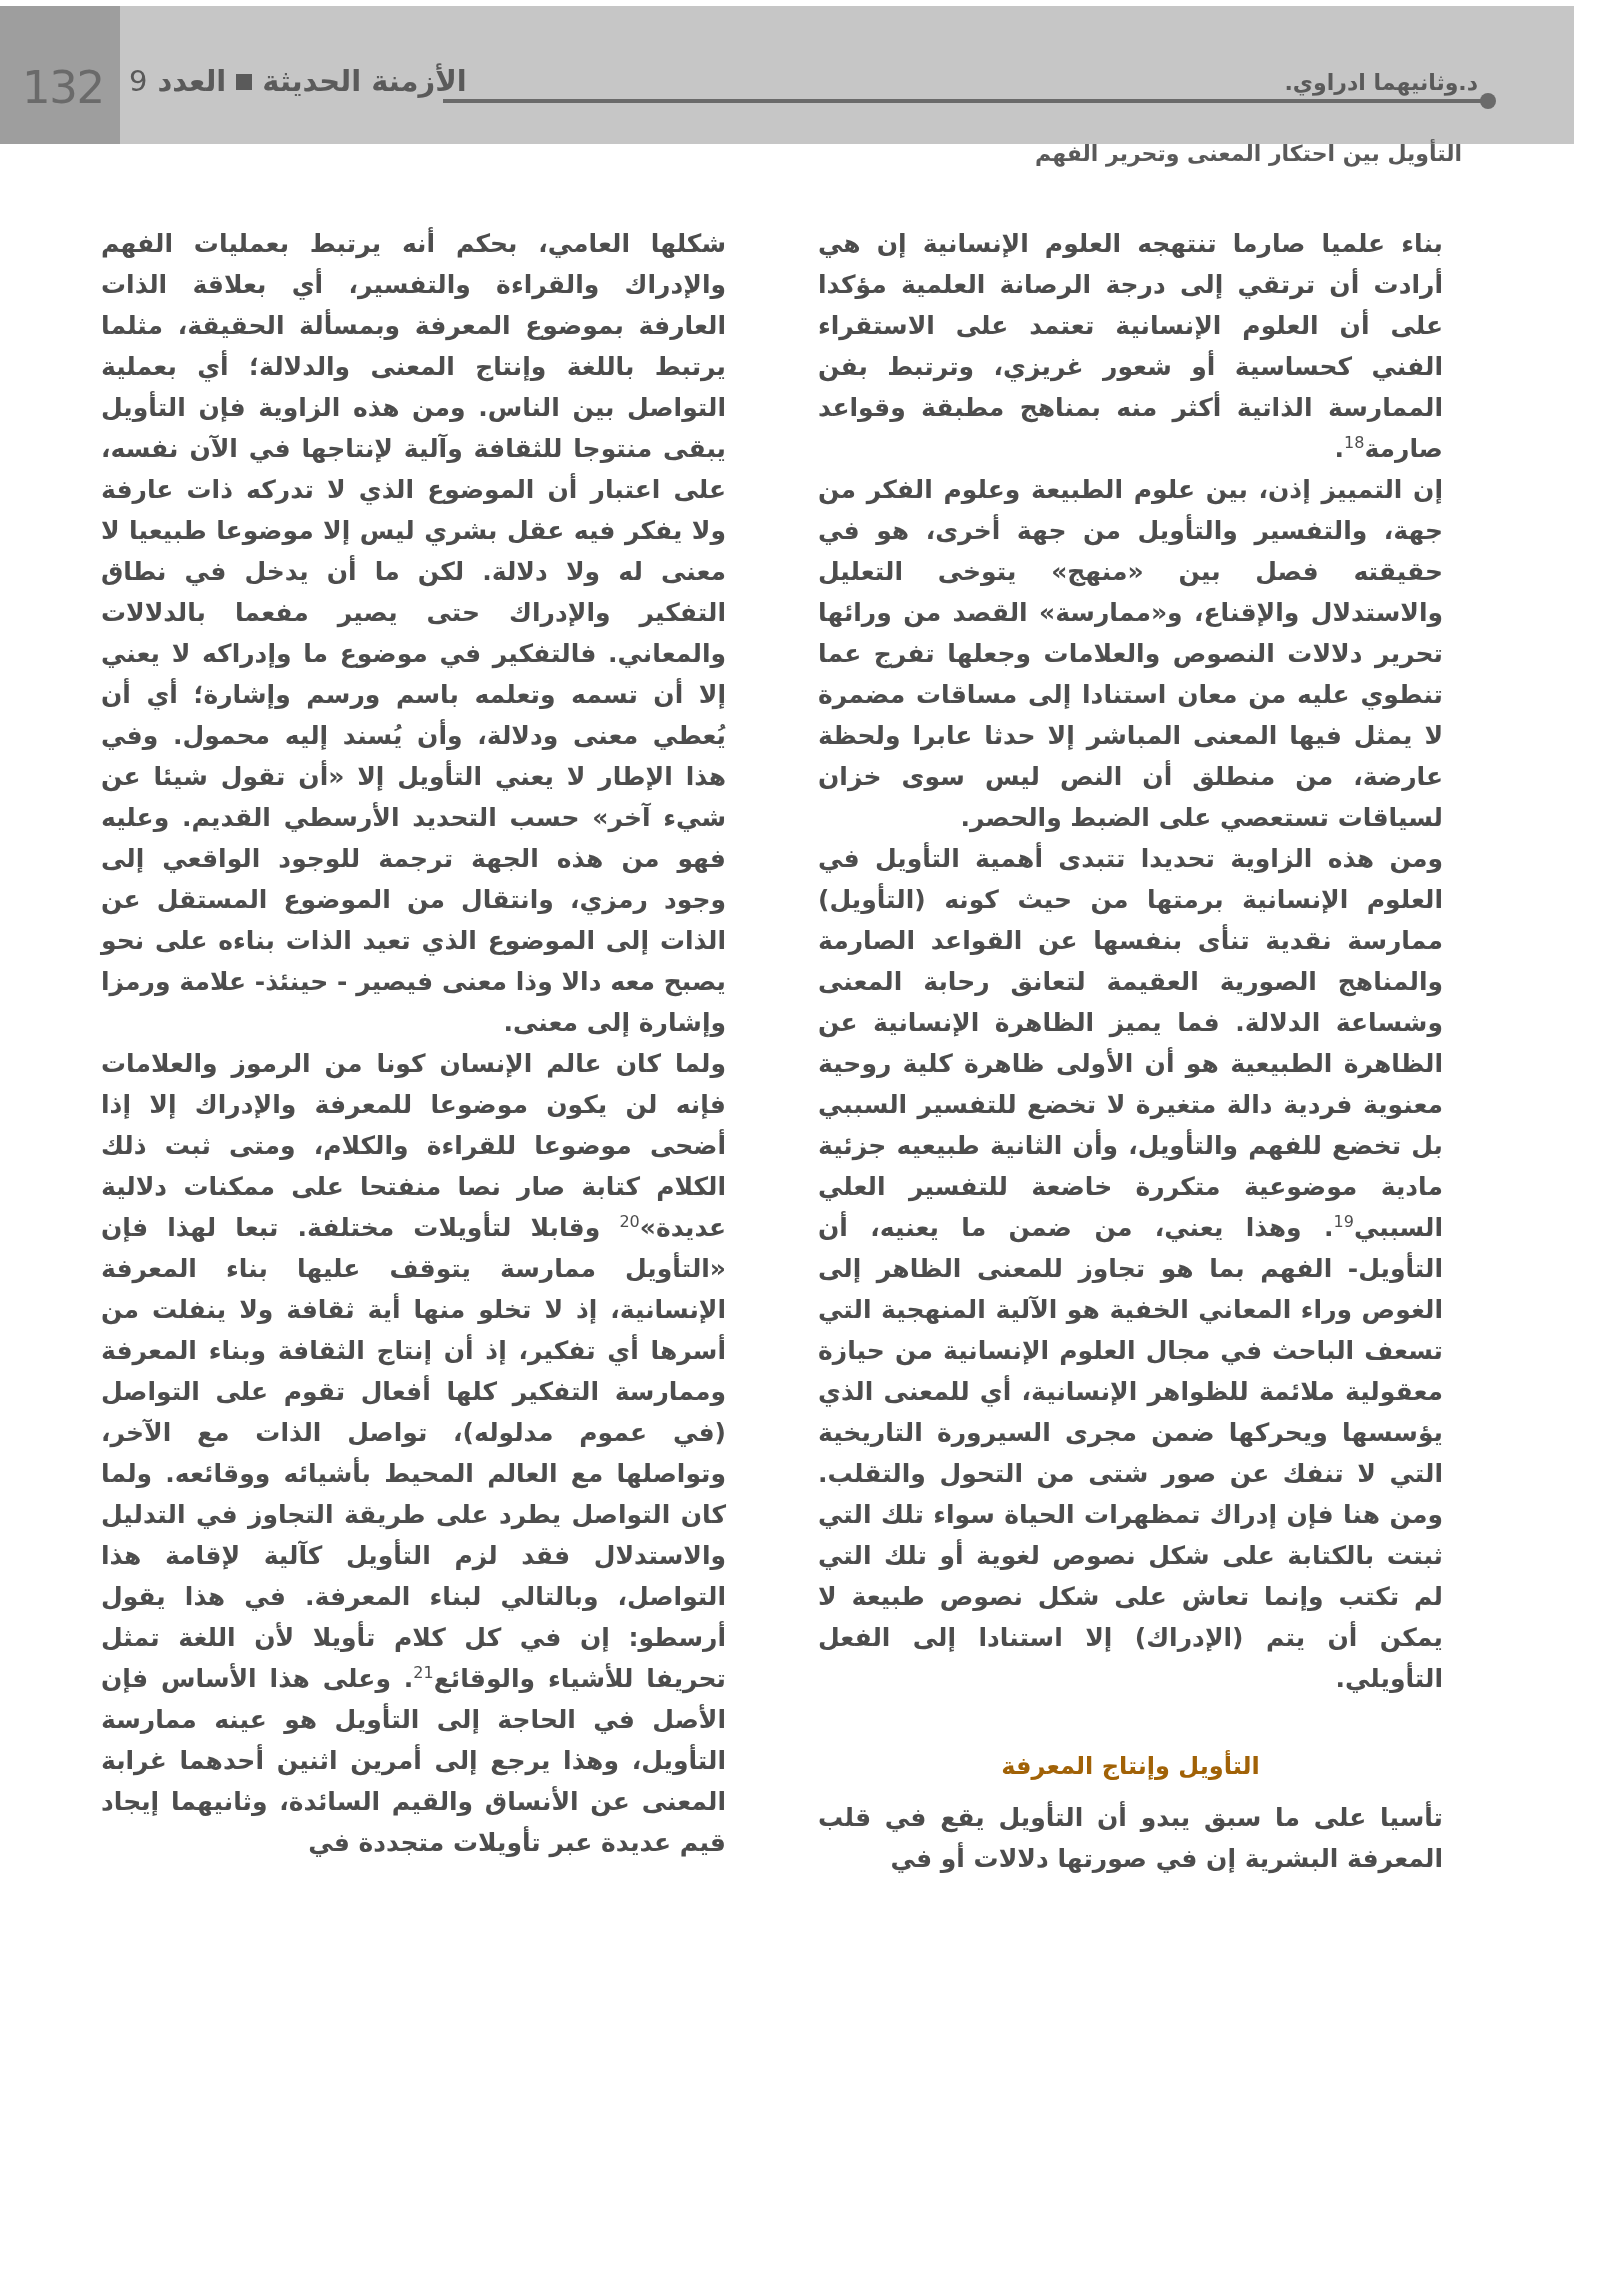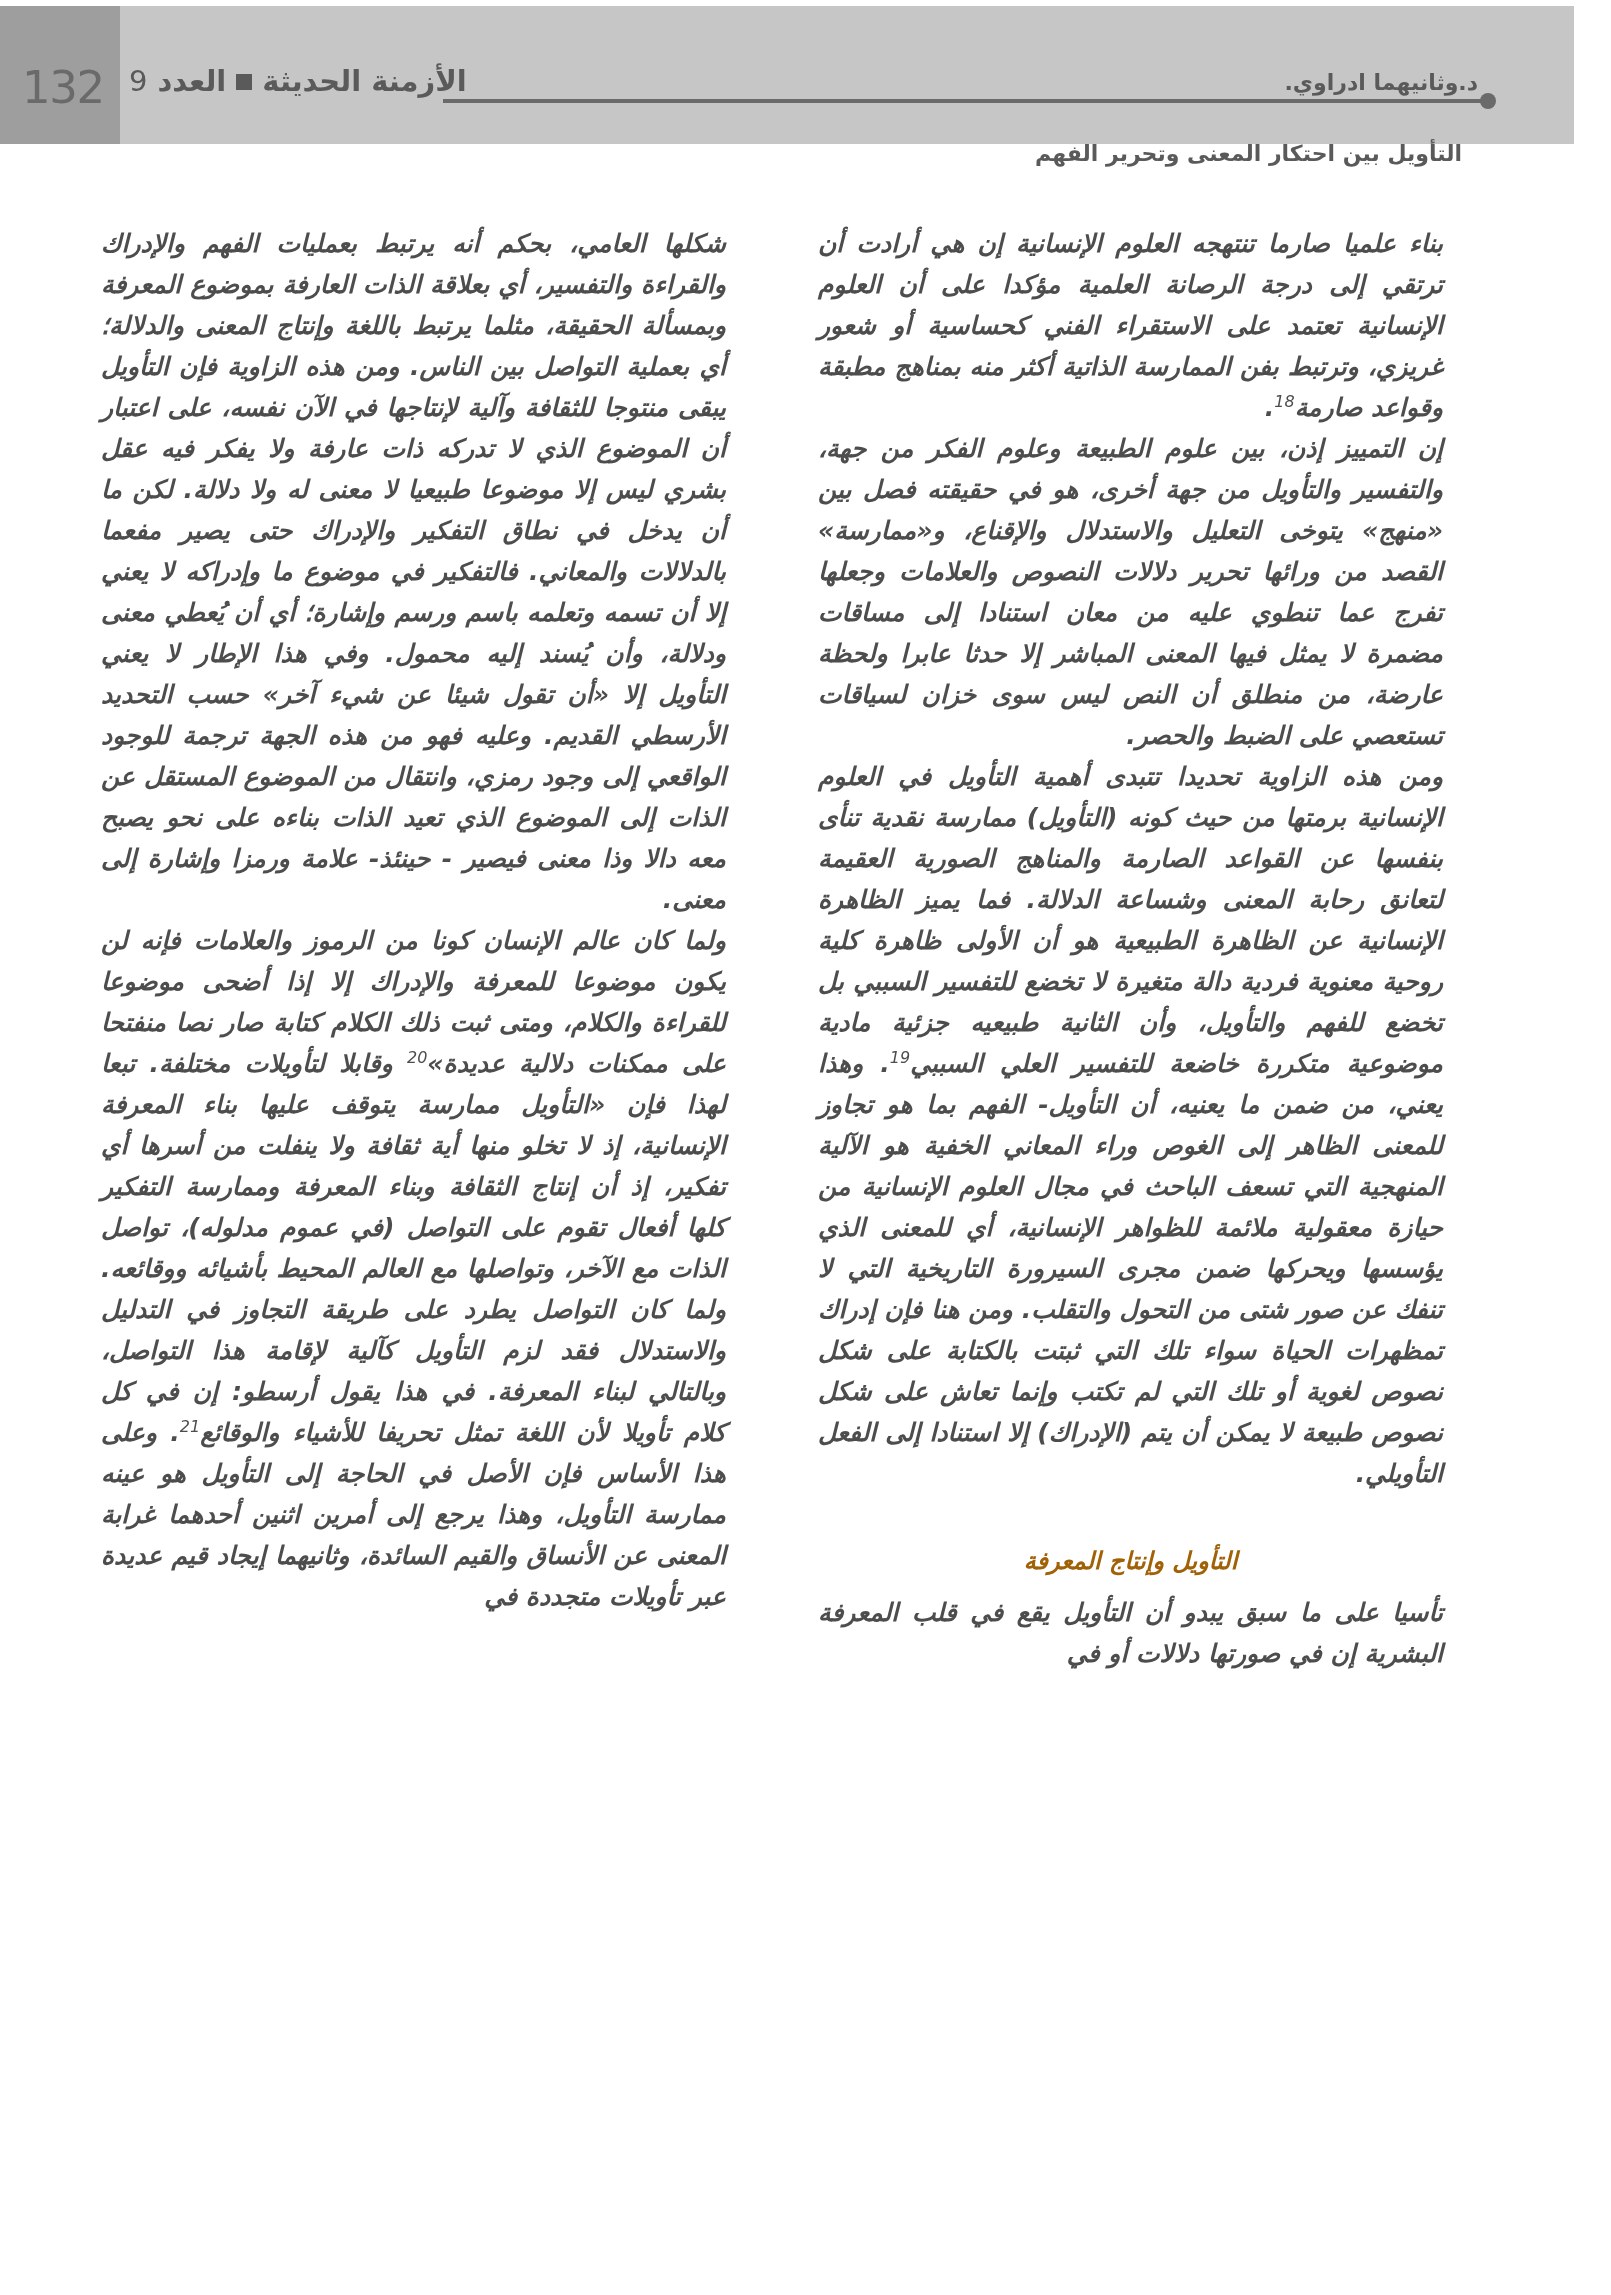--- a/index.html
+++ b/index.html
@@ -14,21 +14,21 @@
              direction:rtl; white-space:nowrap; line-height:1; display:flex; align-items:center; gap:10px; }
   .journal .sq { display:inline-block; width:16px; height:16px; background:#5a5a5a; }
   .journal .num { font-weight:normal; }
   .rule { position:absolute; left:443px; top:99px; width:1046px; height:4.3px; background:#6a6a6a; }
   .rule-dot { position:absolute; left:1480px; top:93px; width:16px; height:16px; border-radius:50%; background:#6a6a6a; }
   .author { position:absolute; right:133px; top:72px; font-size:22px; font-weight:bold; color:#5a5a5a;
             direction:rtl; white-space:nowrap; line-height:1; }
   .subtitle { position:absolute; right:149px; top:112px; font-size:22px; font-weight:bold; color:#5a5a5a;
               direction:rtl; white-space:nowrap; line-height:1;margin-top:31px; }
   .column { position:absolute; top:223px; width:625px; direction:rtl; text-align:justify;
-            text-align-last:right; font-size:25px; font-weight:bold; line-height:41px; color:#4d4d4d;font-style:italic; }
+            text-align-last:right; font-size:25px; font-weight:bold; line-height:41px; color:#4d4d4d; }
   .col-right { left:818px; }
   .col-left { left:101px; }
   .column p { margin:0; }
   .column sup { font-size:16px; font-weight:normal; line-height:0; vertical-align:super; }
   .section-heading { text-align:right; text-align-last:center; font-size:24px; font-weight:bold;
                      color:#a16207; margin:46px 0 8.7px 0; line-height:43px; }
 </style>
 </head>
 <body>
 

